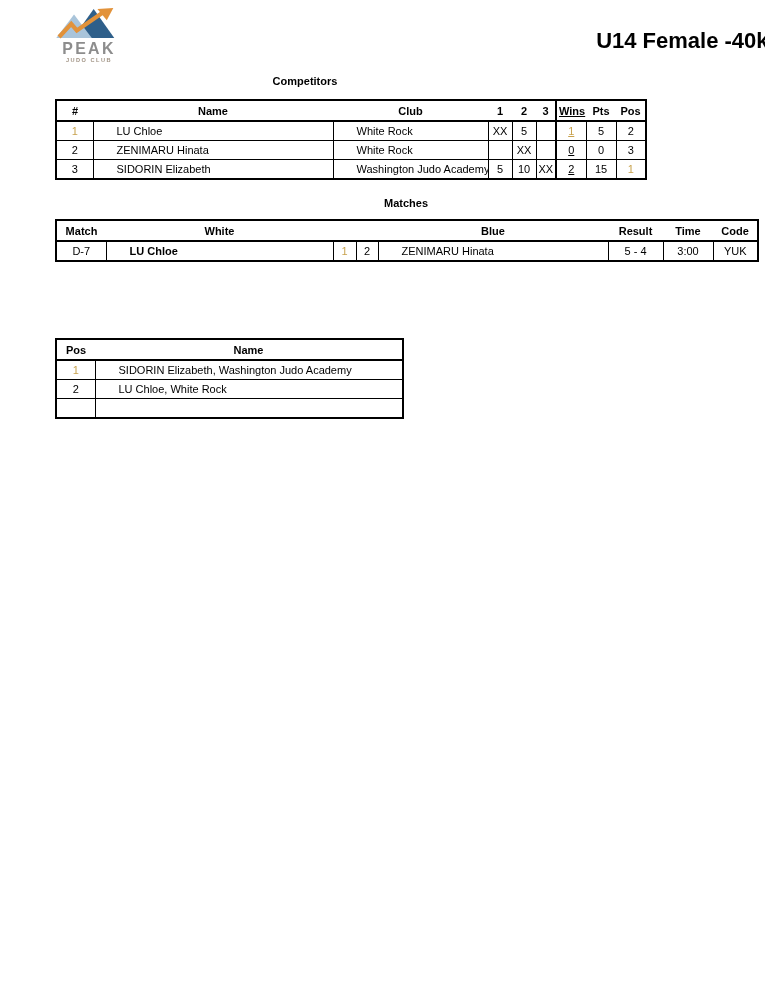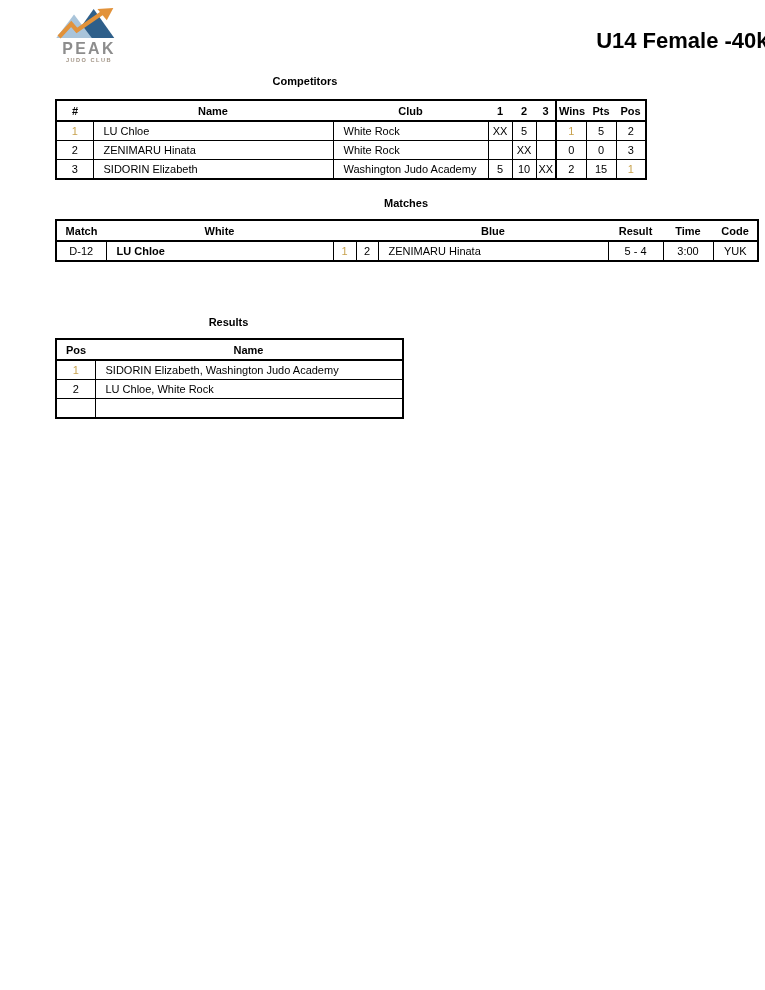--- a/index.html
+++ b/index.html
@@ -33,22 +33,22 @@
   }
   table.sheet th {
     font-weight:bold; font-size:11px; height:19px; padding:0 2px;
     border:none; border-bottom:2px solid #000; text-align:center; vertical-align:middle;
     overflow:hidden; white-space:nowrap;
   }
   table.sheet td {
     height:18px; padding:0 2px; border:1px solid #000;
     text-align:center; vertical-align:middle; overflow:hidden; white-space:nowrap;
   }
-  table.sheet th.left-pad, table.sheet td.left-pad { text-align:left; padding-left:10px; }
-  .thick-left { border-left:2px solid #000 !important; }
+  table.sheet th.left-pad, table.sheet td.left-pad { text-align:left; padding-left:23px; }
+  .thick-left { border-left:2px solid #000 !important;text-decoration:underline; }
   .gold { color:var(--accent-gold,#c8a24e); }
   .bold { font-weight:bold; }
   .t-competitors { left:38px; top:99px;  width:590px; }
   .t-matches     { left:38px; top:219px; width:702px; }
   .t-results     { left:38px; top:338px; width:347px; }
 </style>
 </head>
 <body>
 
 <div class="page">
@@ -148,33 +148,32 @@
         <th></th>
         <th></th>
         <th>Blue</th>
         <th>Result</th>
         <th>Time</th>
         <th>Code</th>
       </tr>
     </thead>
     <tbody>
       <tr>
-        <td>D-12</td>
+        <td>D-7</td>
         <td class="left-pad bold">LU Chloe</td>
         <td class="gold">1</td>
         <td>2</td>
         <td class="left-pad">ZENIMARU Hinata</td>
         <td>5 - 4</td>
         <td>3:00</td>
         <td>YUK</td>
       </tr>
     </tbody>
   </table>
 
-  <div class="section-title st-results">Results</div>
 
   <table class="sheet t-results">
     <colgroup>
       <col style="width:39px">
         <col style="width:308px">
     </colgroup>
     <thead>
       <tr>
         <th>Pos</th>
         <th>Name</th>

